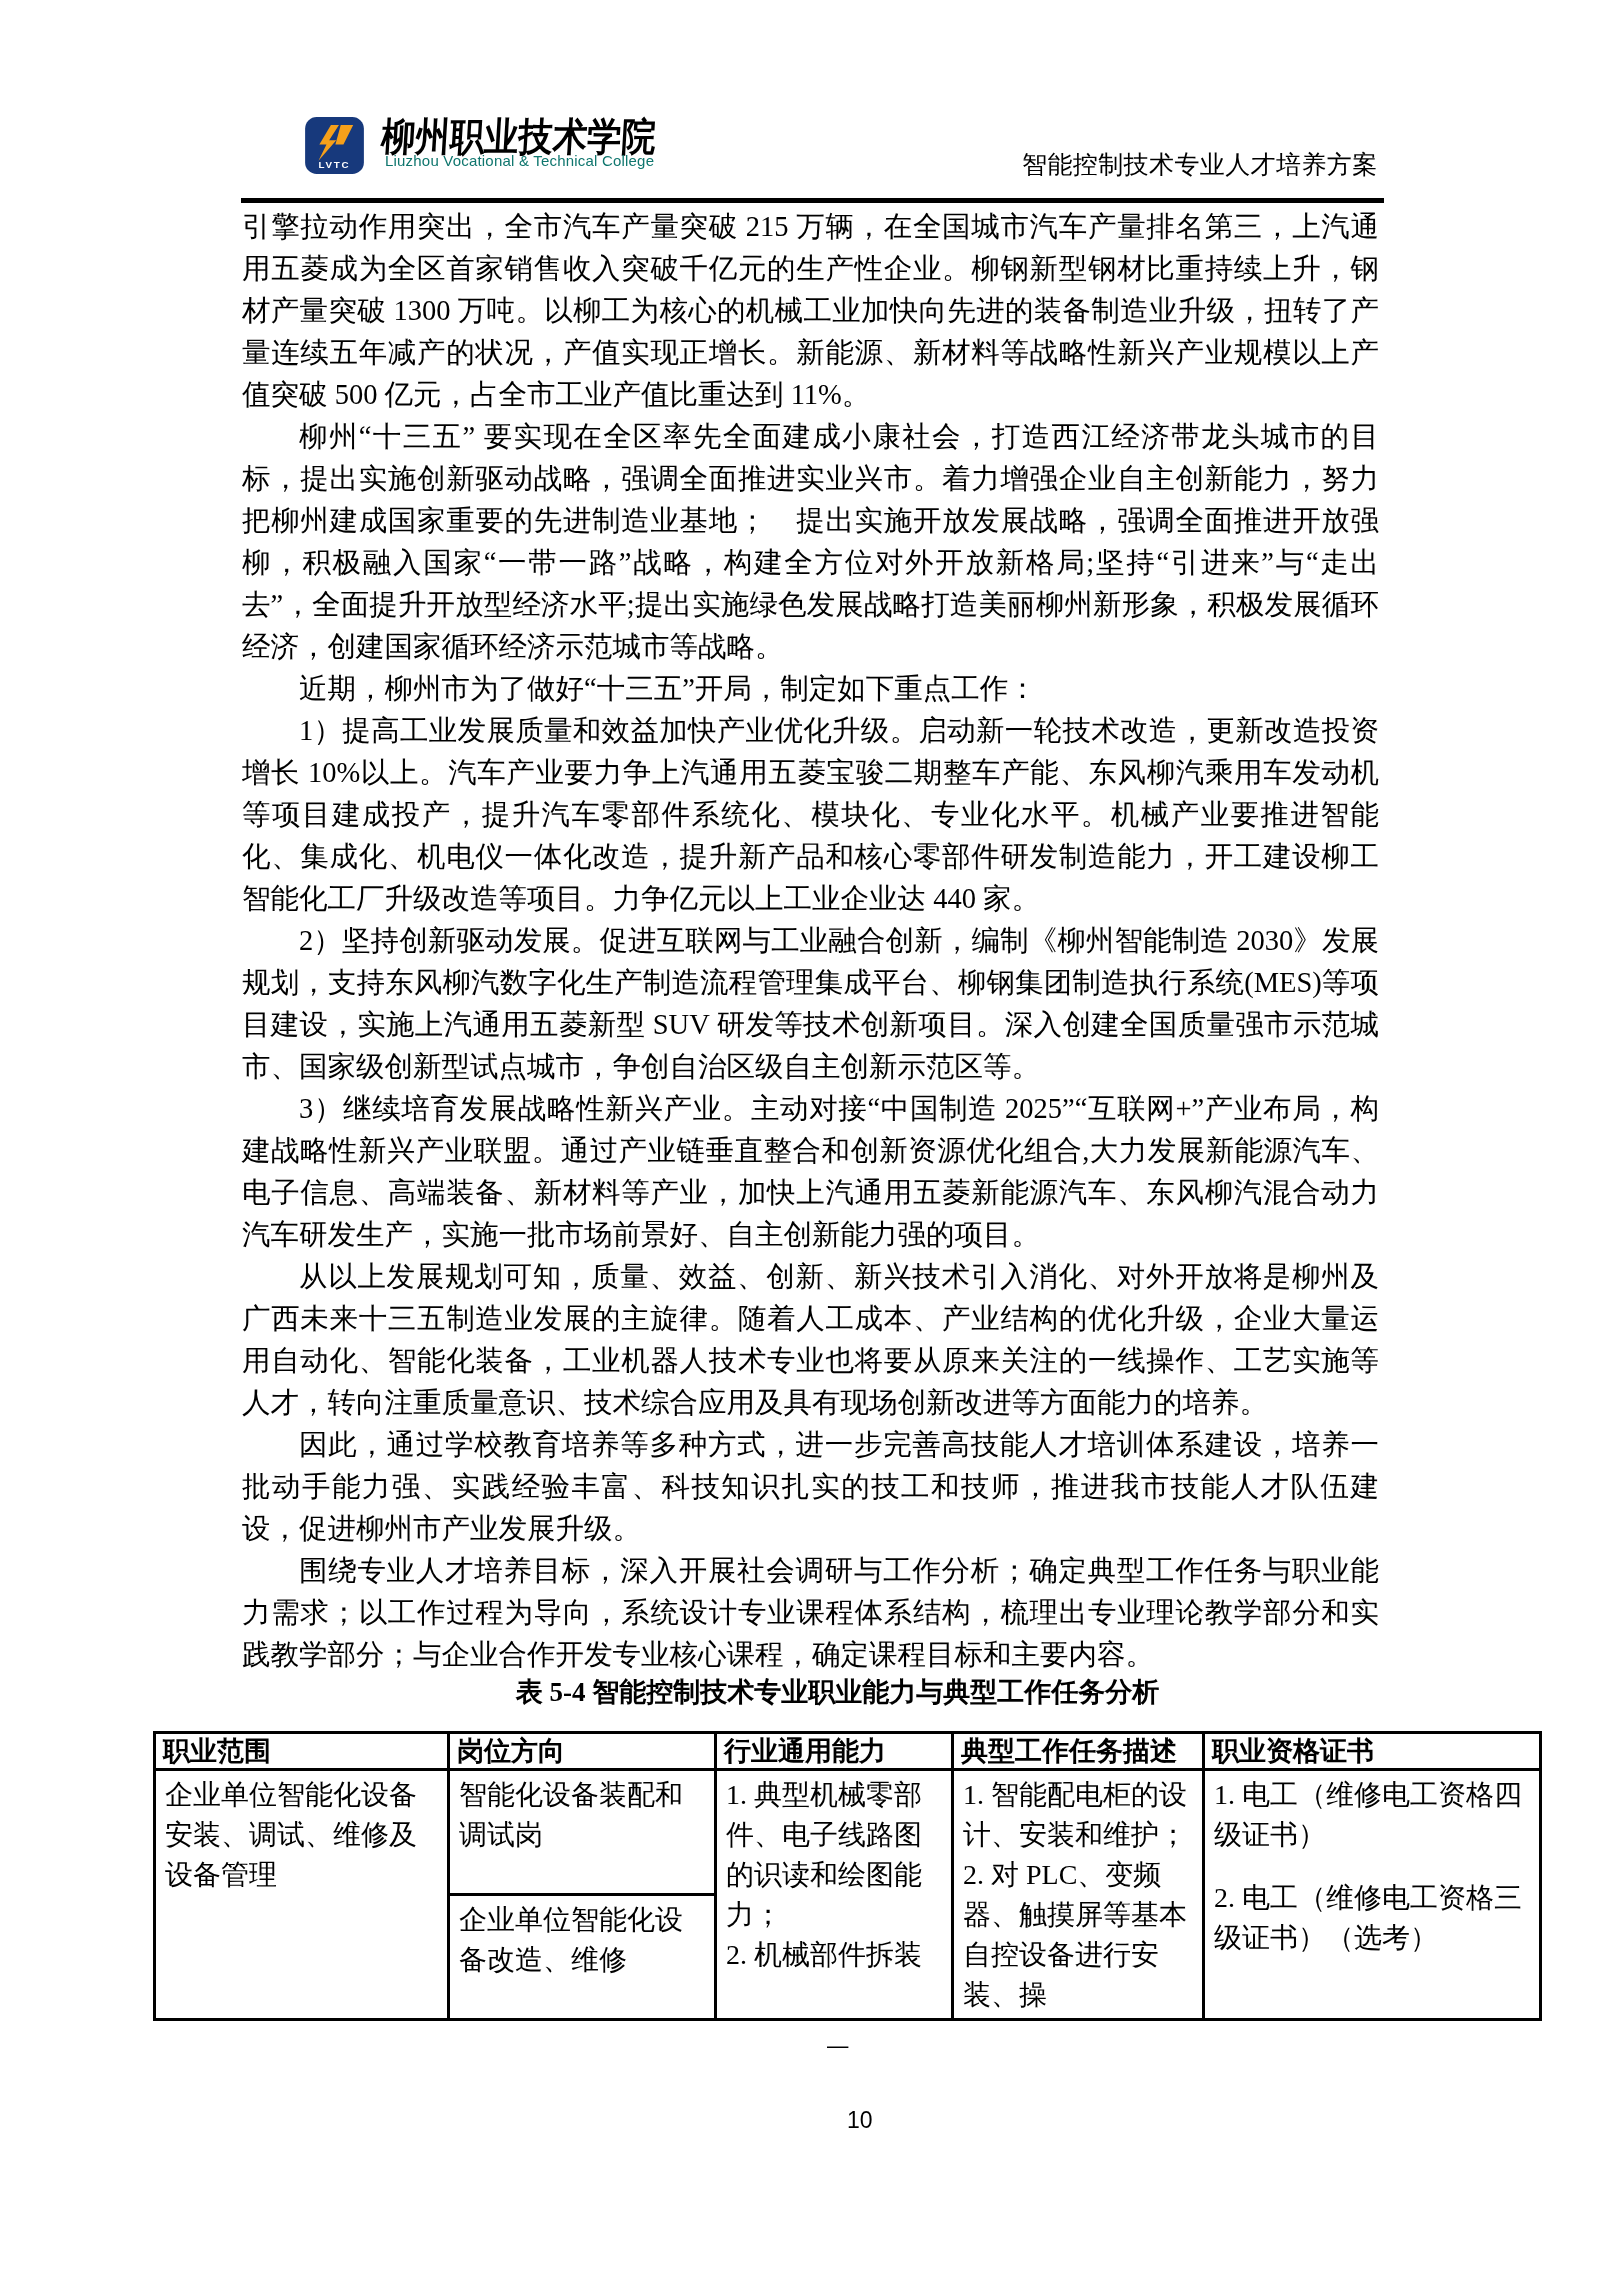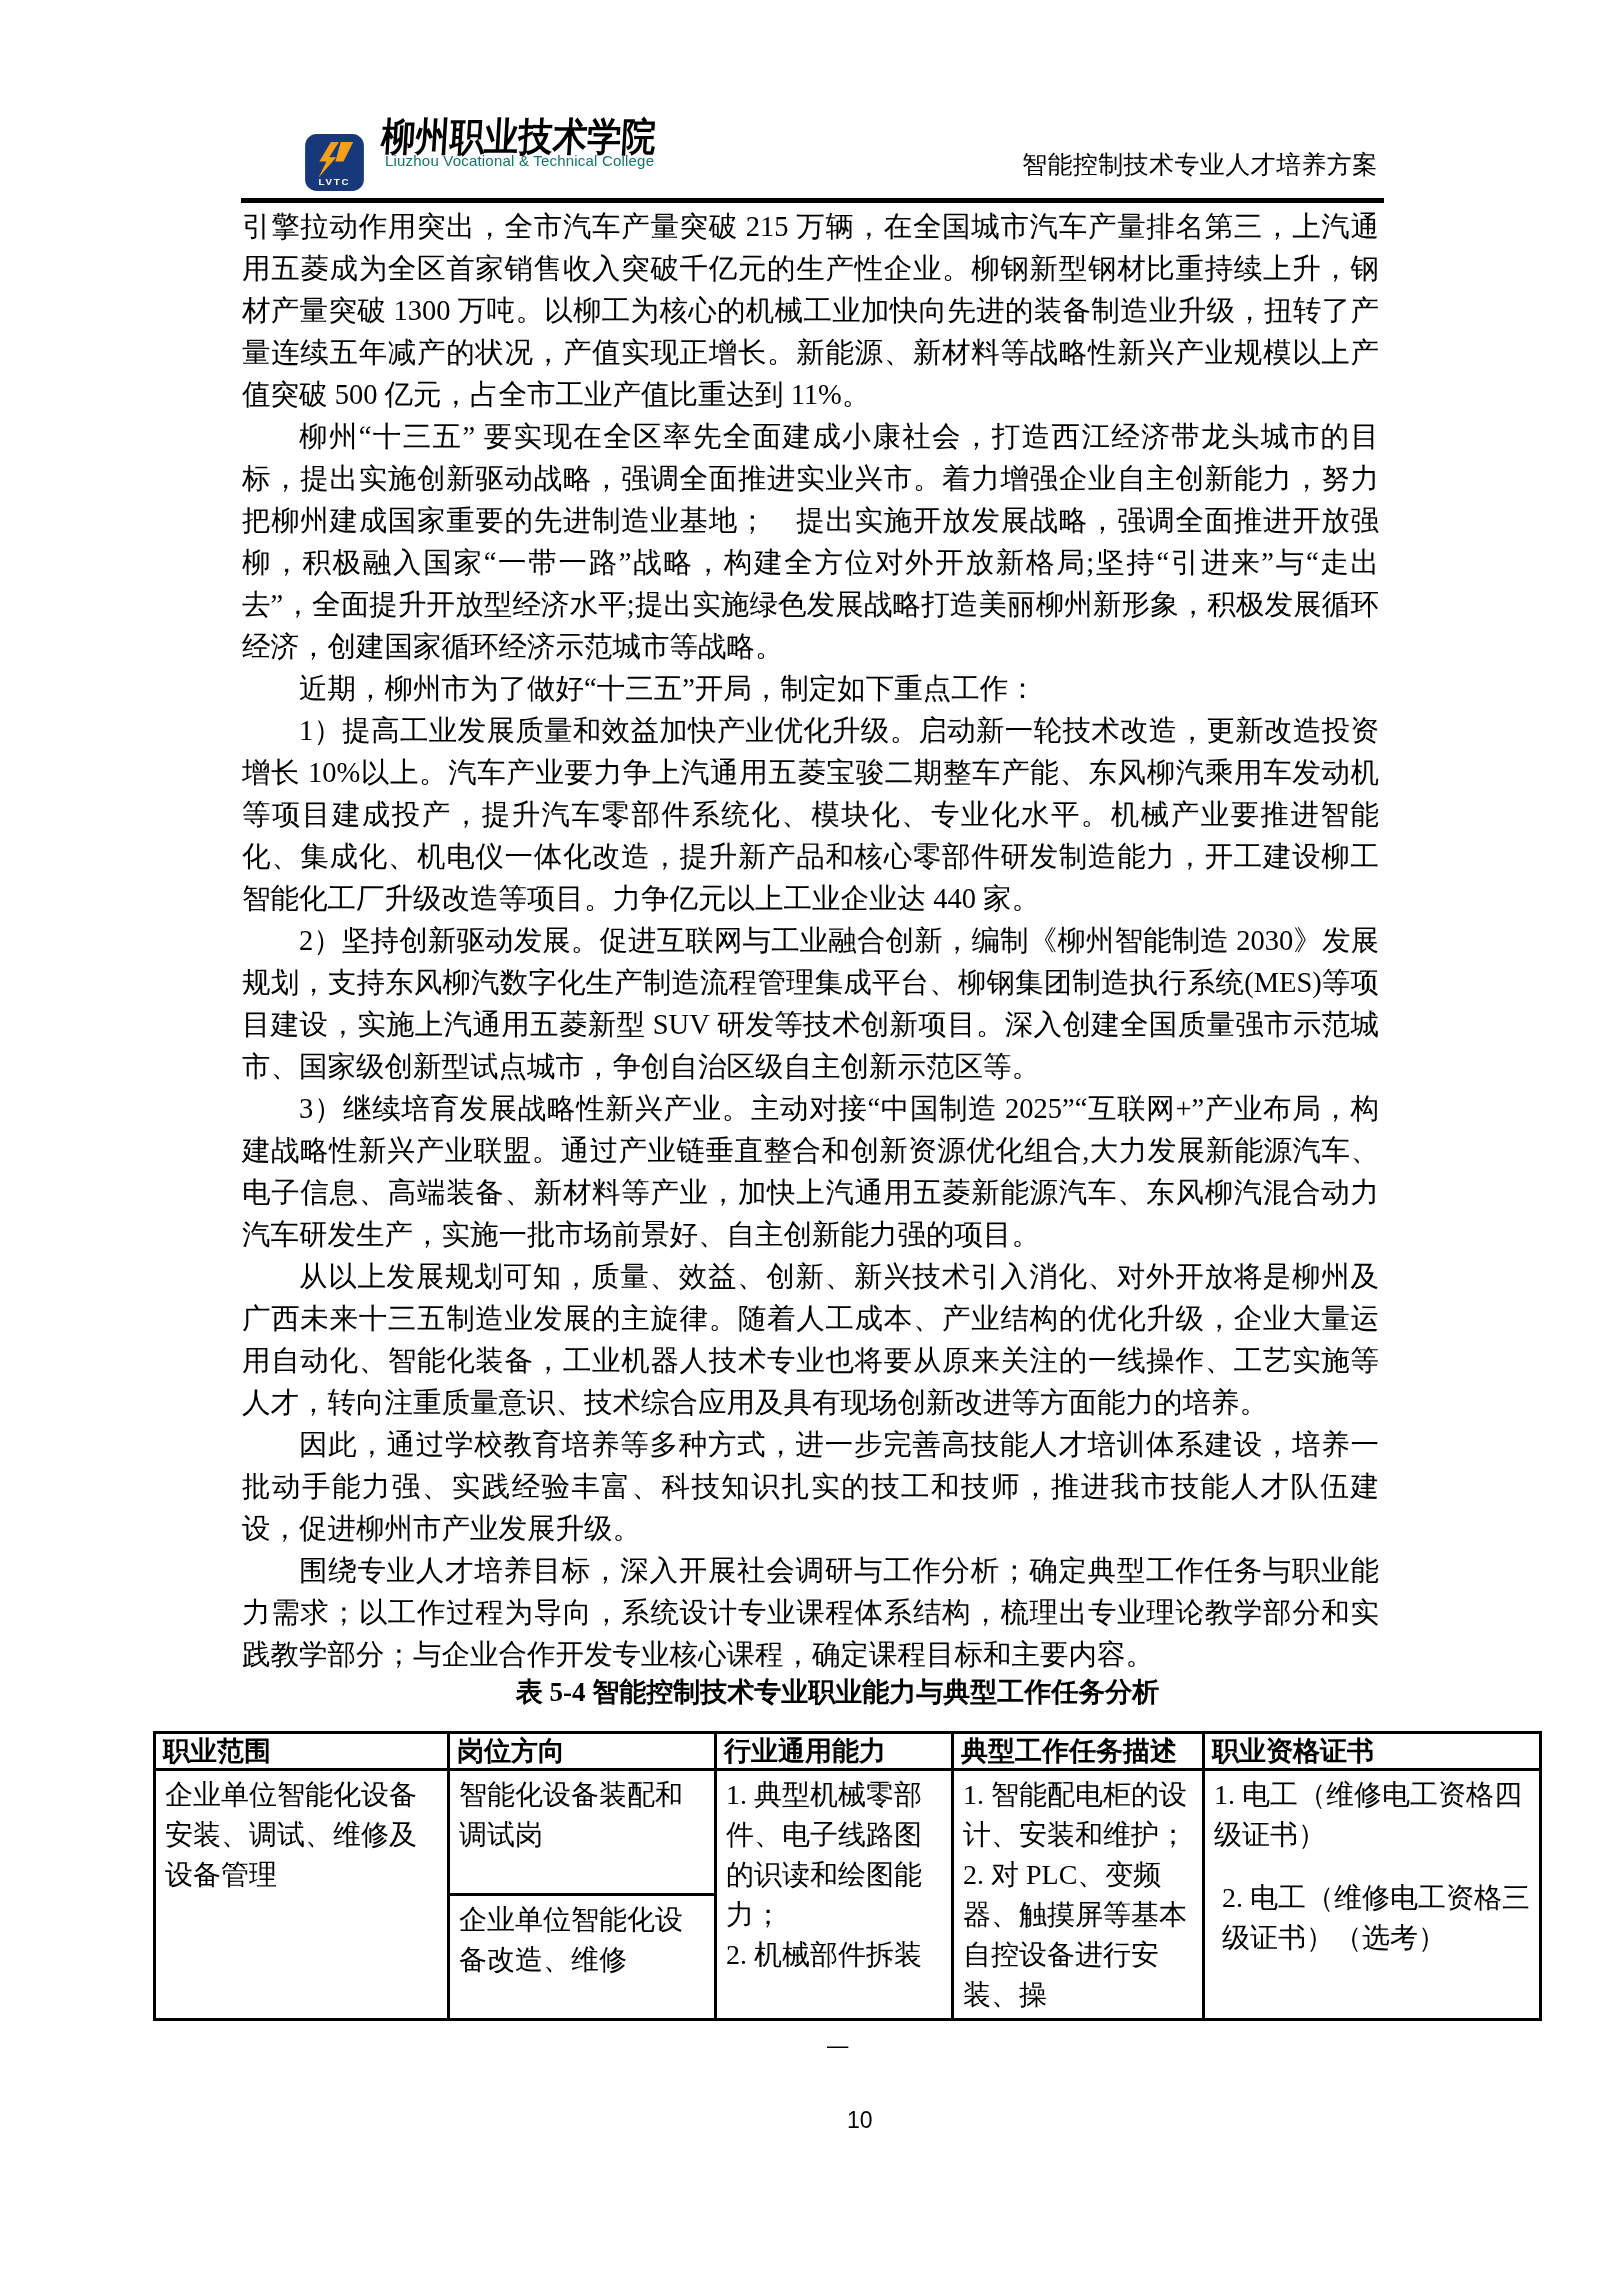--- a/index.html
+++ b/index.html
@@ -7,21 +7,21 @@
   body {
     width: 1622px; height: 2293px;
     position: relative;
     background: #ffffff;
     color: #000;
     font-family: "Liberation Serif", "DejaVu Serif", serif;
   }
 
   
   .logo {
-    position: absolute; left: 305px; top: 134px;
+    position: absolute; left: 305px; top: 117px;
     width: 59px; height: 57px;
   }
   .college-zh {
     position: absolute; left: 383px; top: 110px;
     font-size: 39px; font-weight: bold;
     transform: scaleX(0.88) skewX(-4deg); transform-origin: left top;
     white-space: nowrap;
   }
   .college-en {
     position: absolute; left: 385px; top: 152px;
@@ -67,21 +67,21 @@
   }
   table.analysis td {
     vertical-align: top; line-height: 40px;
     padding: 3.6px 9px; text-align: left; overflow: hidden;
   }
   td.cell-scope { text-align: center; height: 203px; padding-top: 9px; }
   td.cell-post  { vertical-align: middle; height: 102px; padding-left: 12.5px; padding-right: 25px; }
   td.cell-ability { padding: 1.8px 7.1px; }
   td.cell-task    { padding: 1.8px 7.1px 1.8px 9px; padding-right: 10.7px; margin-left: 46px; }
   td.cell-cert    { padding: 10.7px 40px 3.6px 10.7px; }
-  .cert-item + .cert-item { margin-top: 23px; margin-left: 8px; }
+  .cert-item + .cert-item { margin-top: 23px; }
   .list-item { margin: 0; }
 
   
   .footer-dash {
     position: absolute; left: 827px; top: 2034px;
     font-size: 21.4px; font-family: "Liberation Sans", sans-serif;
   }
   .page-number {
     position: absolute; left: 847px; top: 2107px;
     font-size: 23px;

